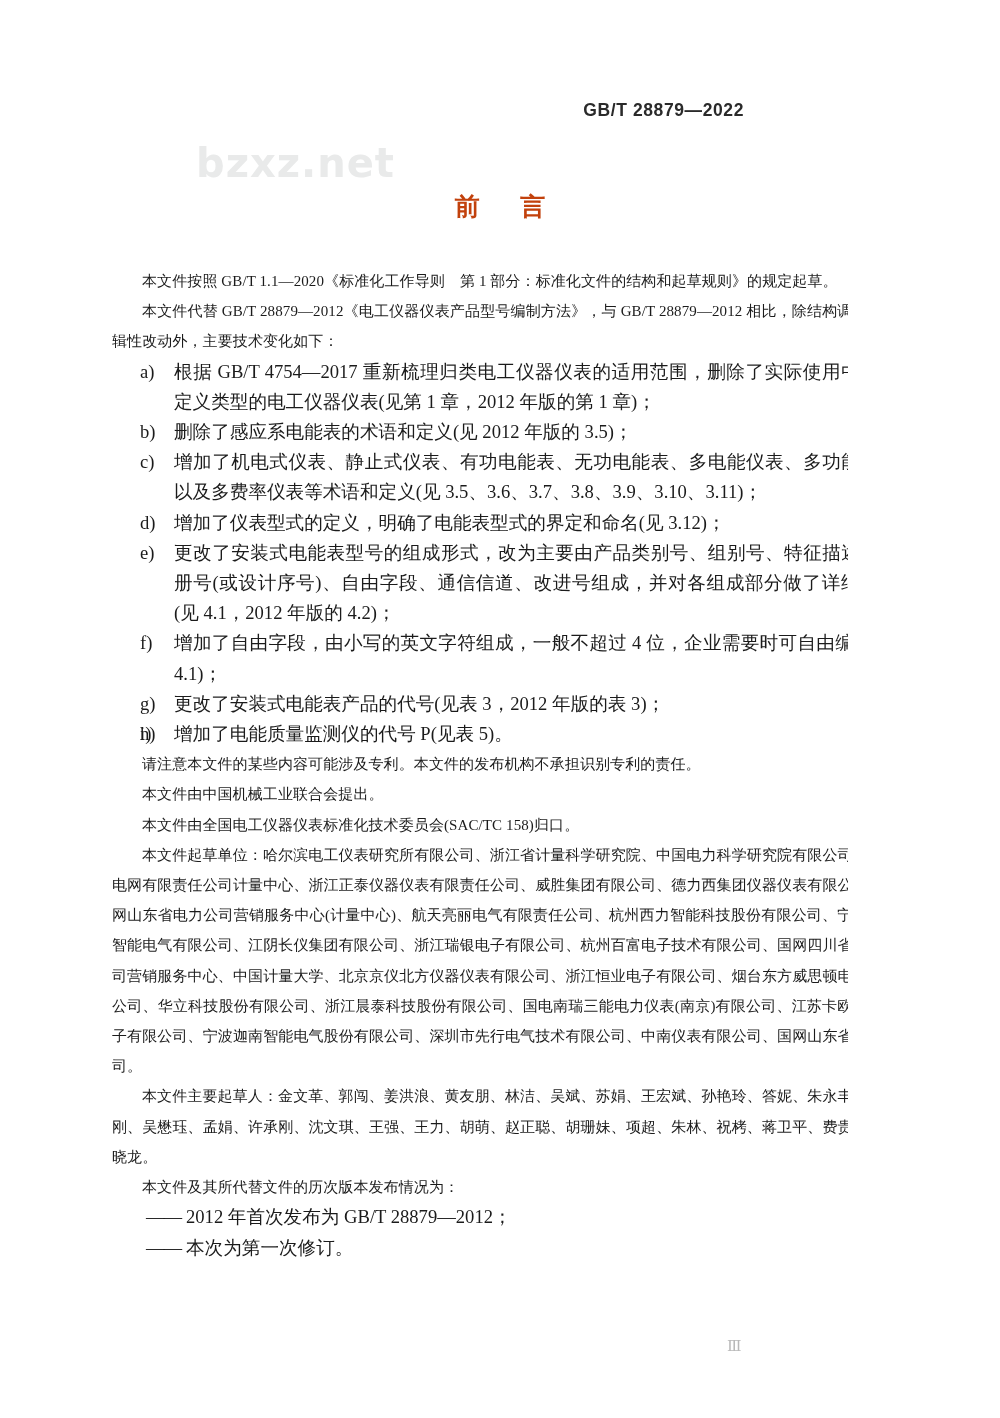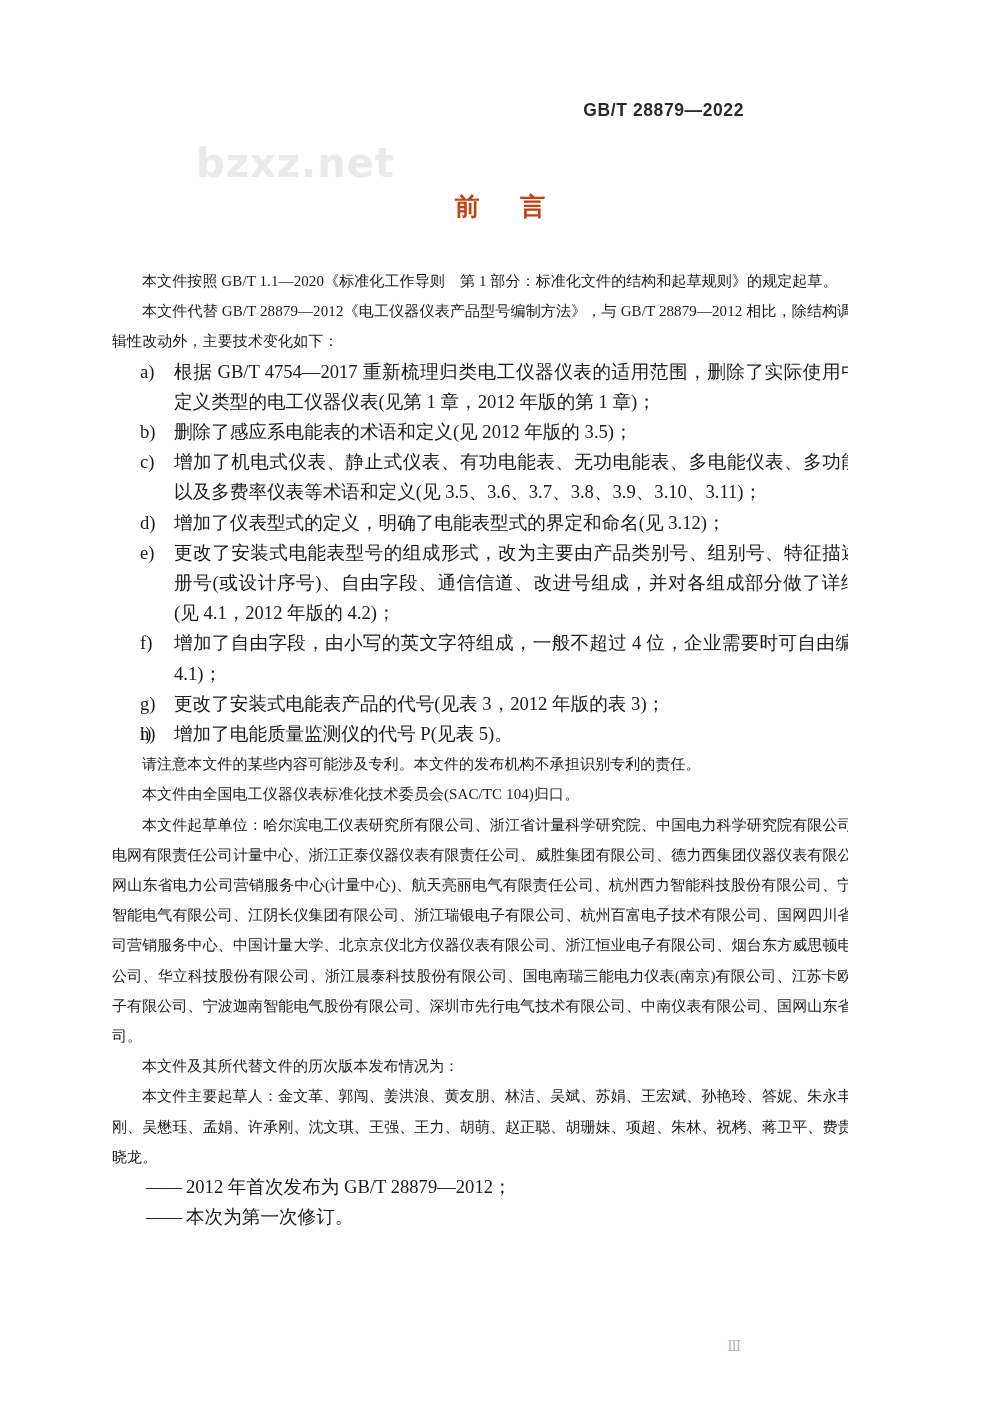--- a/index.html
+++ b/index.html
@@ -189,28 +189,29 @@
         <span class="marker">h)</span>
       </li>
       <li>
         <span class="marker">i)</span>
         <span>增加了电能质量监测仪的代号 P(见表 5)。</span>
       </li>
     </ul>
 
     <p class="para">请注意本文件的某些内容可能涉及专利。本文件的发布机构不承担识别专利的责任。</p>
 
-
-    <p class="para">本文件由全国电工仪器仪表标准化技术委员会(SAC/TC 104)归口。</p>
+    <p class="para">本文件由中国机械工业联合会提出。</p>
+
+    <p class="para">本文件由全国电工仪器仪表标准化技术委员会(SAC/TC 158)归口。</p>
 
     <p class="para">本文件起草单位：哈尔滨电工仪表研究所有限公司、浙江省计量科学研究院、中国电力科学研究院有限公司、广东电网有限责任公司计量中心、浙江正泰仪器仪表有限责任公司、威胜集团有限公司、德力西集团仪器仪表有限公司、国网山东省电力公司营销服务中心(计量中心)、航天亮丽电气有限责任公司、杭州西力智能科技股份有限公司、宁波三星智能电气有限公司、江阴长仪集团有限公司、浙江瑞银电子有限公司、杭州百富电子技术有限公司、国网四川省电力公司营销服务中心、中国计量大学、北京京仪北方仪器仪表有限公司、浙江恒业电子有限公司、烟台东方威思顿电气有限公司、华立科技股份有限公司、浙江晨泰科技股份有限公司、国电南瑞三能电力仪表(南京)有限公司、江苏卡欧万泓电子有限公司、宁波迦南智能电气股份有限公司、深圳市先行电气技术有限公司、中南仪表有限公司、国网山东省电力公司。</p>
 
+    <p class="para">本文件主要起草人：金文革、郭闯、姜洪浪、黄友朋、林洁、吴斌、苏娟、王宏斌、孙艳玲、答妮、朱永丰、胡志刚、吴懋珏、孟娟、许承刚、沈文琪、王强、王力、胡萌、赵正聪、胡珊妹、项超、朱林、祝栲、蒋卫平、费贵淮、林晓龙。</p>
+
     <p class="para">本文件及其所代替文件的历次版本发布情况为：</p>
-
-    <p class="para">本文件主要起草人：金文革、郭闯、姜洪浪、黄友朋、林洁、吴斌、苏娟、王宏斌、孙艳玲、答妮、朱永丰、胡志刚、吴懋珏、孟娟、许承刚、沈文琪、王强、王力、胡萌、赵正聪、胡珊妹、项超、朱林、祝栲、蒋卫平、费贵淮、林晓龙。</p>
 
     <ul class="dlist">
       <li>
         <span class="dash">——</span>
         <span>2012 年首次发布为 GB/T 28879—2012；</span>
       </li>
       <li>
         <span class="dash">——</span>
         <span>本次为第一次修订。</span>
       </li>

